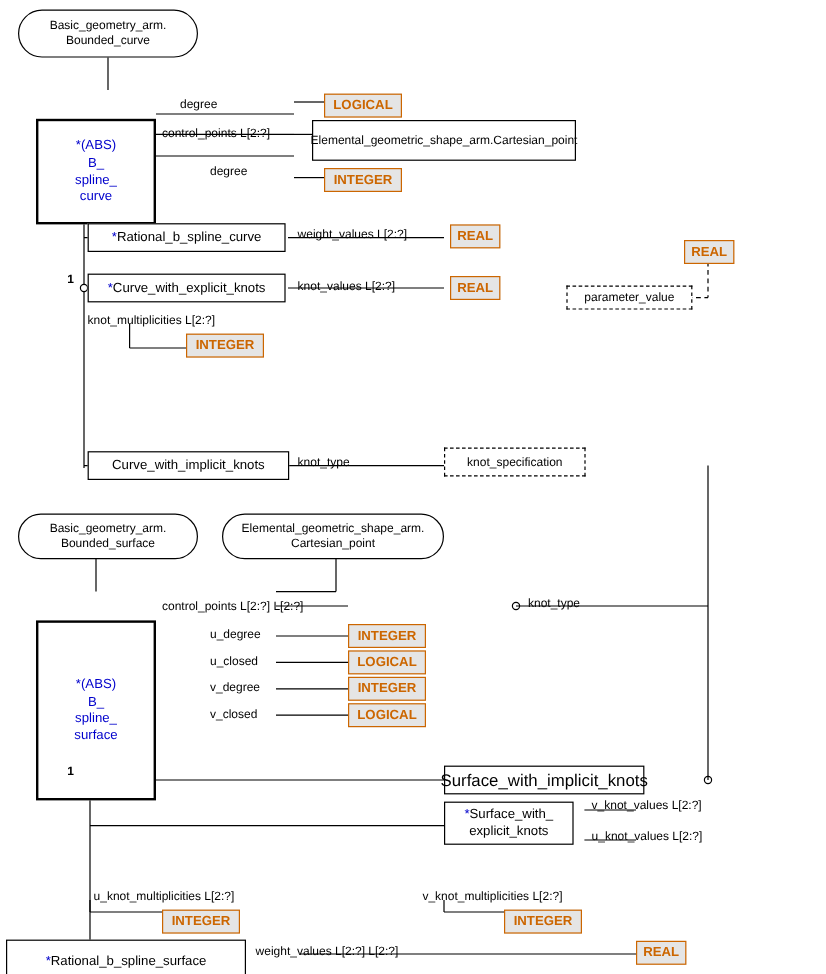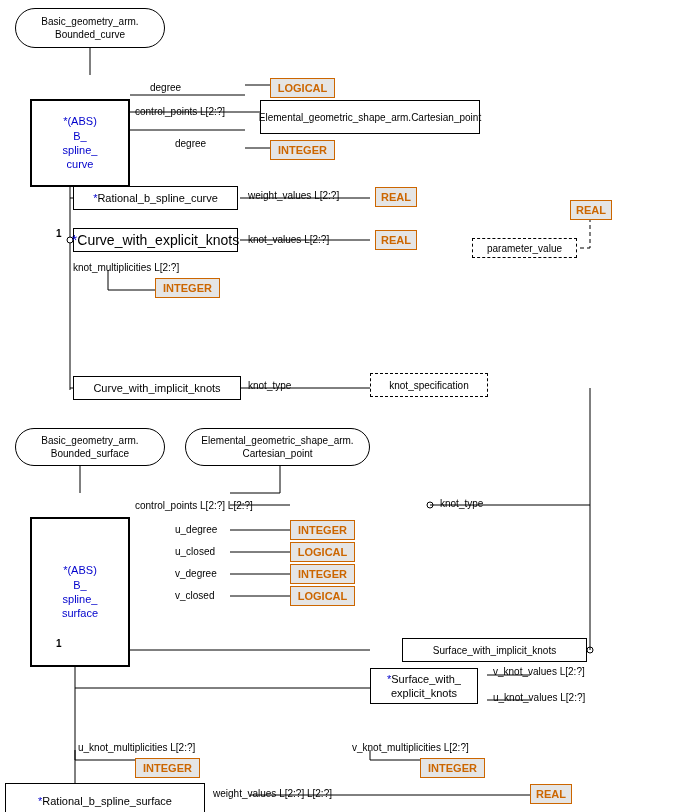--- a/index.html
+++ b/index.html
@@ -186,21 +186,21 @@
   <div class="box" style="left:73px; top:186px; width:165px; height:24px; font-size:11px;">
     <span><span class="ast">*</span>Rational_b_spline_curve</span>
   </div>
 
   <div class="label" style="left:56px; top:228px; font-weight:bold;">1</div>
 
   <div class="label" style="left:248px; top:190px;">weight_values L[2:?]</div>
 
   <div class="type-box" style="left:375px; top:187px; width:42px; height:20px; border-color:#cc6600; color:#cc6600;">REAL</div>
 
-  <div class="box" style="left:73px; top:228px; width:165px; height:24px; font-size:14px;">
+  <div class="box" style="left:73px; top:228px; width:165px; height:24px; font-size:11px;">
     <span><span class="ast">*</span>Curve_with_explicit_knots</span>
   </div>
 
   <div class="label" style="left:248px; top:234px;">knot_values L[2:?]</div>
 
   <div class="type-box" style="left:375px; top:230px; width:42px; height:20px; border-color:#cc6600; color:#cc6600;">REAL</div>
 
   <div class="label" style="left:73px; top:262px;">knot_multiplicities L[2:?]</div>
 
   <div class="type-box" style="left:155px; top:278px; width:65px; height:20px;">INTEGER</div>
@@ -248,21 +248,21 @@
   <div class="type-box" style="left:290px; top:564px; width:65px; height:20px;">INTEGER</div>
 
   <div class="label" style="left:175px; top:590px;">v_closed</div>
 
   <div class="type-box" style="left:290px; top:586px; width:65px; height:20px; border-color:#cc6600; color:#cc6600;">LOGICAL</div>
 
   <div class="label" style="left:440px; top:498px;">knot_type</div>
 
   <div class="label" style="left:56px; top:638px; font-weight:bold;">1</div>
 
-  <div class="box" style="left:370px; top:638px; width:185px; height:24px; font-size:10px;margin-left:32px;">
+  <div class="box" style="left:370px; top:638px; width:167px; height:24px; font-size:14px;">
     <span>Surface_with_implicit_knots</span>
   </div>
 
   <div class="box" style="left:370px; top:668px; width:108px; height:36px; font-size:11px;">
     <span><span class="ast">*</span>Surface_with_<br>explicit_knots</span>
   </div>
 
   <div class="label" style="left:493px; top:666px;">v_knot_values L[2:?]</div>
 
   <div class="label" style="left:493px; top:692px;">u_knot_values L[2:?]</div>

